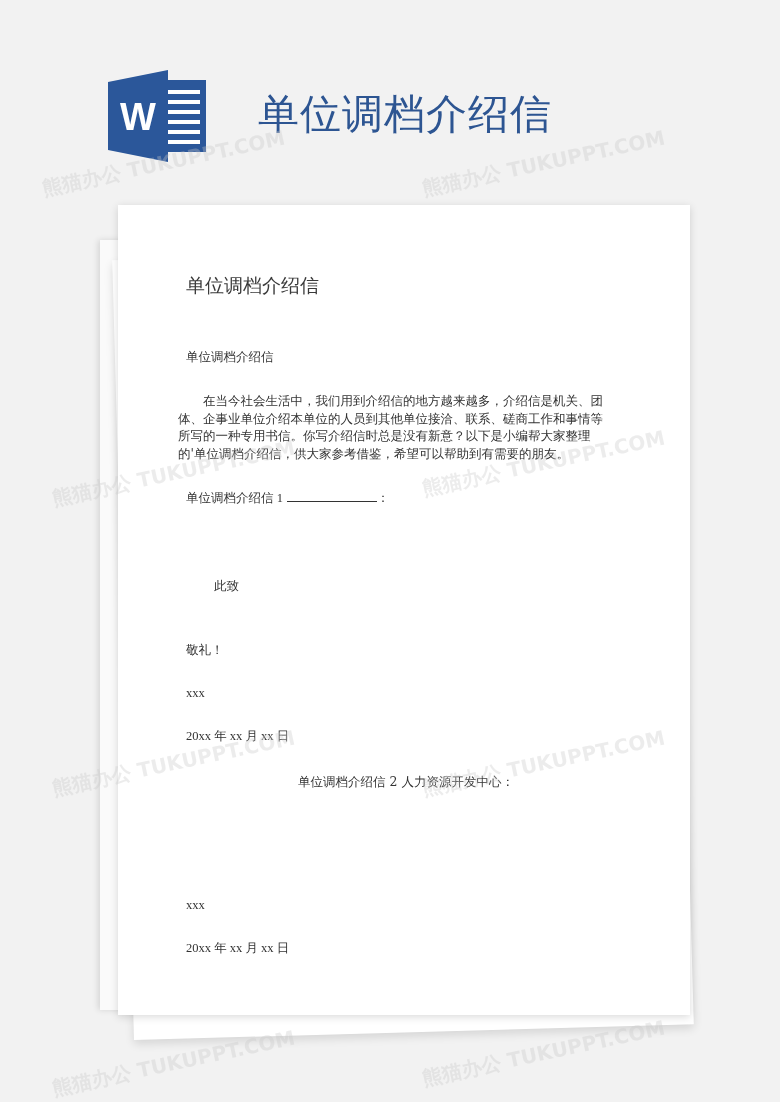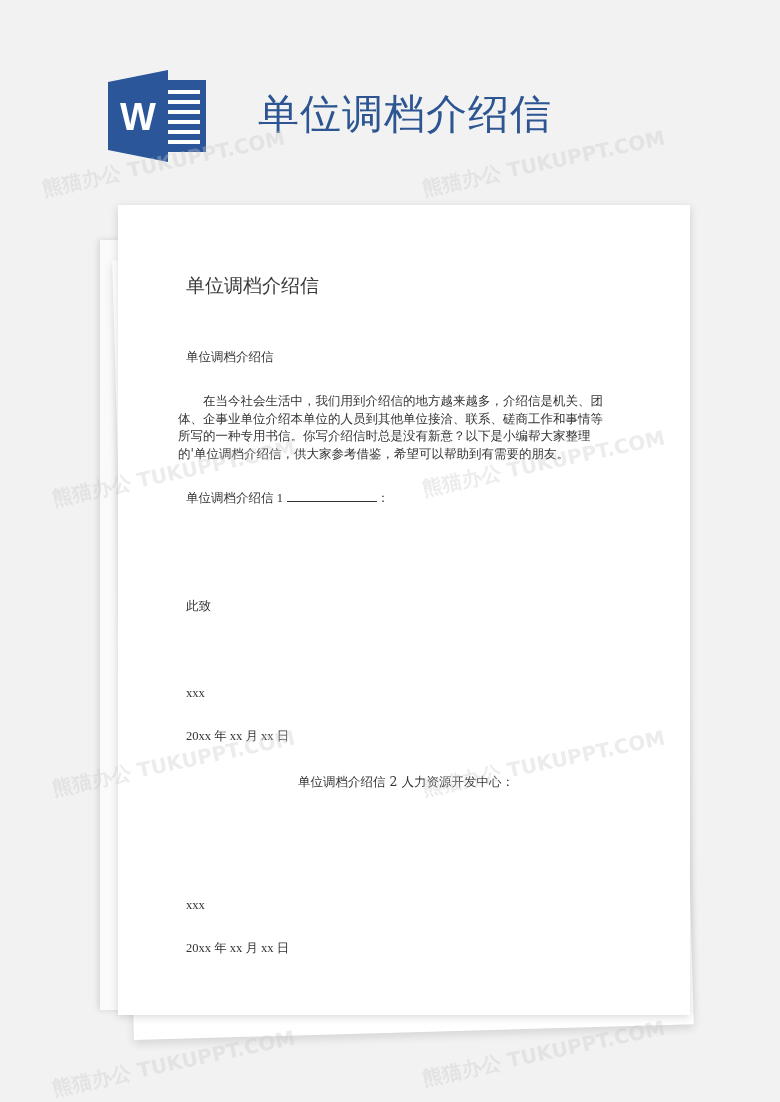--- a/index.html
+++ b/index.html
@@ -68,21 +68,22 @@
   <div class="doc-title">单位调档介绍信</div>
   <div class="p" style="top:143px;">单位调档介绍信</div>
   <div class="p indent" style="top:187px; left:60px; width:436px;">在当今社会生活中，我们用到介绍信的地方越来越多，介绍信是机关、团体、企事业单位介绍本单位的人员到其他单位接洽、联系、磋商工作和事情等所写的一种专用书信。你写介绍信时总是没有新意？以下是小编帮大家整理的'单位调档介绍信，供大家参考借鉴，希望可以帮助到有需要的朋友。</div>
 
   <div class="p" style="top:284px;">
     <span class="sans">单位调档介绍信 1</span>
     <span class="blank" style="width:90px;"></span><span>：</span>
   </div>
 
 
-  <div class="p" style="top:392px;">此致</div>
+  <div class="p" style="top:372px;margin-left:28px;">此致</div>
+  <div class="p" style="top:436px;">敬礼！</div>
   <div class="p sans" style="top:480px;">xxx</div>
   <div class="p sans" style="top:523px;">20xx 年 xx 月 xx 日</div>
 
   <div class="p" style="top:568px;text-align:center;">单位调档介绍信 2 人力资源开发中心：</div>
   <div class="p sans" style="top:692px;">xxx</div>
   <div class="p sans" style="top:735px;">20xx 年 xx 月 xx 日</div>
 </div>
 
 <div class="watermark" style="left:40px; top:150px;">熊猫办公 TUKUPPT.COM</div>
 <div class="watermark" style="left:420px; top:150px;">熊猫办公 TUKUPPT.COM</div>

